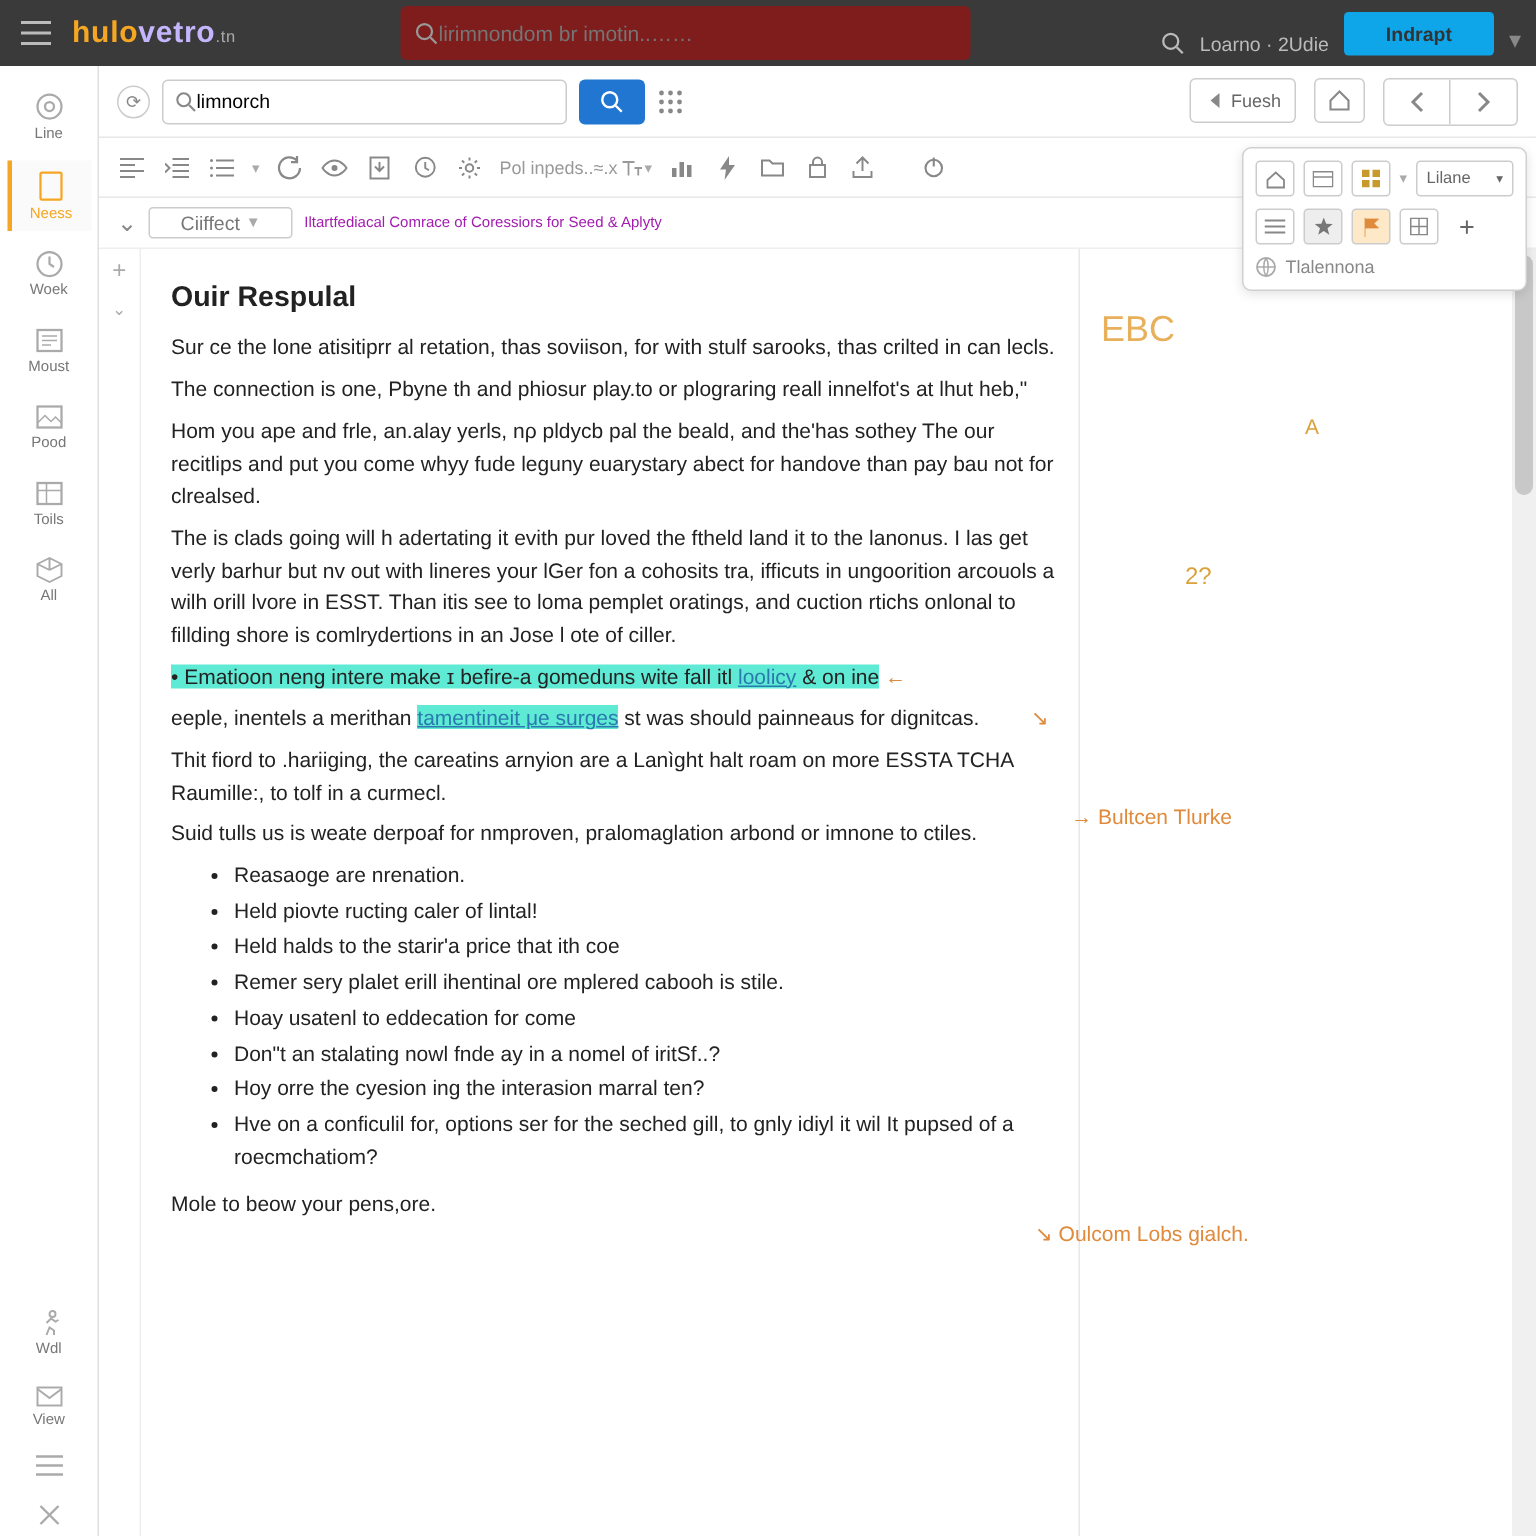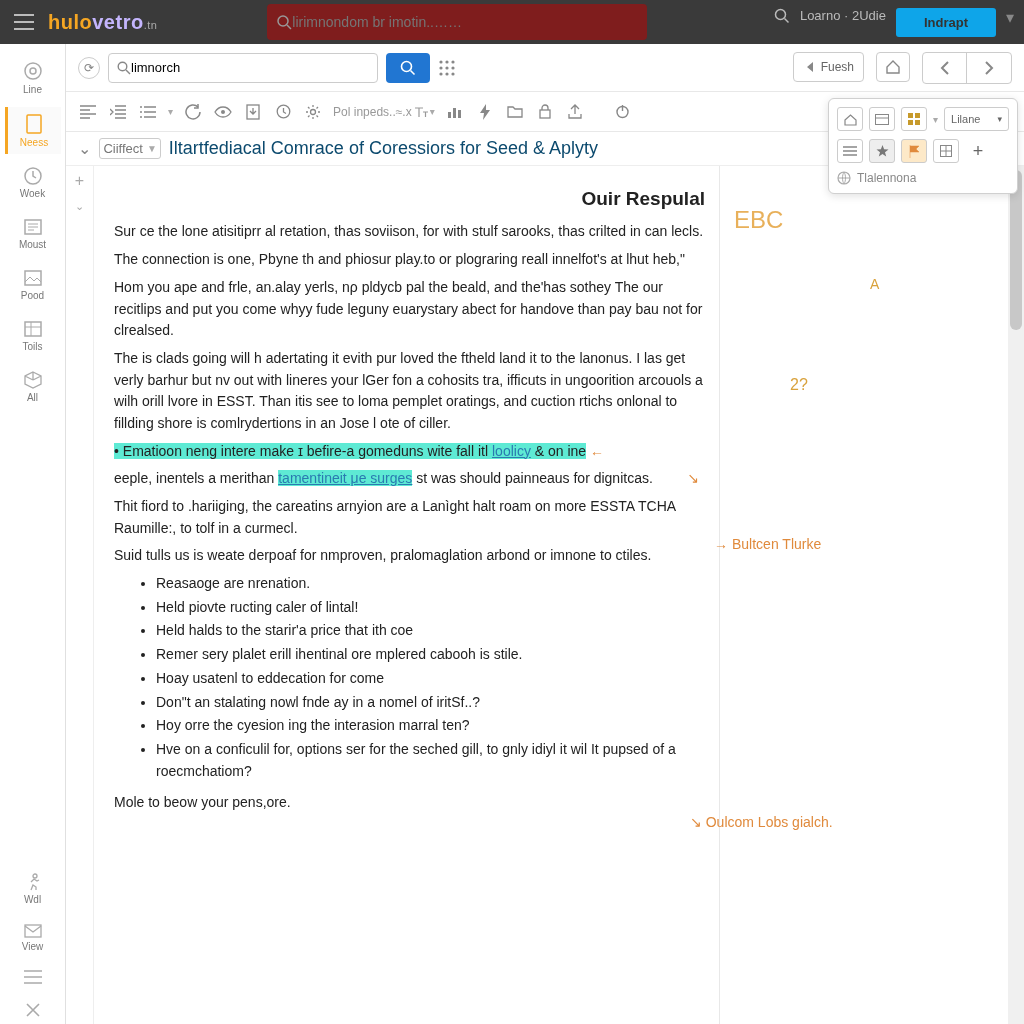--- a/index.html
+++ b/index.html
@@ -6,21 +6,21 @@
 body{width:1024px;height:1024px;overflow:hidden;background:#f5f5f5}
 svg{display:block}
 
 
 .topbar{height:44px;background:#3a3a3a;display:flex;align-items:center;padding:0 10px;gap:10px}
 .hamburger{width:28px;height:28px;display:flex;align-items:center;justify-content:center;color:#bbb;cursor:pointer}
 .logo{color:#f5a623;font-size:20px;font-weight:700;letter-spacing:.5px}
 .logo .tail{color:#aaa;font-size:11px;font-weight:400}
 .top-search{flex:0 0 380px;height:36px;background:#7f1d1d;border-radius:4px;display:flex;align-items:center;padding:0 10px;margin-left:100px}
 .top-search input{flex:1;background:none;border:none;color:#aaa;font-size:14px;outline:none}
-.top-right{margin-left:auto;display:flex;align-items:flex-start;gap:10px}
+.top-right{margin-left:auto;display:flex;align-items:flex-end;gap:10px}
 .top-icon{color:#bbb}
 .user-label{color:#bbb;font-size:13px}
 .indrapt-btn{background:#0ea5e9;color:#333;font-size:13px;font-weight:600;padding:7px 28px;border-radius:3px;display:flex;align-items:center;gap:4px}
 .caret{color:#888}
 
 
 .shell{display:flex;height:980px}
 .rail{width:66px;background:#fff;border-right:1px solid #e0e0e0;display:flex;flex-direction:column;align-items:center;padding-top:10px;gap:6px}
 .rail-item{width:56px;display:flex;flex-direction:column;align-items:center;gap:2px;padding:6px 0;color:#777;font-size:10px;cursor:pointer}
 .rail-item.active{color:#f5a623;border-left:3px solid #f5a623;background:#fafafa}
@@ -48,29 +48,29 @@
 .float-panel{position:absolute;right:6px;top:6px;width:190px;background:#fff;border:1px solid #d0d0d0;border-radius:6px;box-shadow:0 2px 8px rgba(0,0,0,.12);padding:8px;z-index:5}
 .fp-row1{display:flex;align-items:center;gap:6px;margin-bottom:8px}
 .fp-sq{width:26px;height:24px;border:1px solid #ccc;border-radius:3px;display:flex;align-items:center;justify-content:center;color:#777;background:#fff}
 .fp-sq.sel{background:#eee}
 .fp-select{flex:1;height:24px;border:1px solid #ccc;border-radius:3px;font-size:11px;color:#666;display:flex;align-items:center;justify-content:space-between;padding:0 6px}
 .fp-row2{display:flex;gap:6px;margin-bottom:8px}
 .fp-row3{display:flex;align-items:center;gap:6px;color:#888;font-size:12px}
 
 .subhead{height:34px;background:#fff;border-bottom:1px solid #eee;display:flex;align-items:center;padding:0 12px;gap:8px}
 .sub-caret{color:#888}
-.sub-pill{border:1px solid #ccc;border-radius:3px;padding:2px 3px;color:#777;font-size:13px;display:flex;align-items:center;gap:4px}
-.sub-link{color:#0c4a6e;font-size:18px}
+.sub-pill{border:1px solid #ccc;border-radius:3px;padding:2px 20px;color:#777;font-size:13px;display:flex;align-items:center;gap:4px}
+.sub-link{color:#a21caf;font-size:10px}
 .pin{color:#888;margin-left:auto;margin-right:300px}
 
 
 .docwrap{flex:1;display:flex;background:#fff;overflow:hidden;position:relative}
 .gutter{width:28px;border-right:1px solid #eee;display:flex;flex-direction:column;align-items:center;padding-top:6px;gap:10px;color:#aaa}
 .page{width:620px;margin-left:6px;padding:18px 14px 40px 14px;font-size:14px;color:#222;line-height:1.55;position:relative;border-right:1px solid #e8e8e8}
-.page h2{text-align:right;font-size:19px;font-weight:700;margin-bottom:8px}
+.page h2{text-align:left;font-size:19px;font-weight:700;margin-bottom:8px}
 .page p{margin-bottom:6px}
 .code-ln{color:#1d8a2e;font-family:monospace;font-size:13px}
 .code-pre{color:#888;font-family:monospace}
 .hl{background:#5eead4}
 .link{color:#2a7ab0;text-decoration:underline}
 ul.bl{list-style:disc;margin:4px 0 10px 42px}
 ul.bl li{margin:2px 0}
 .margin-area{flex:1;position:relative;color:#e08a3c;font-size:14px}
 .mnote{position:absolute;display:flex;align-items:center;gap:4px}
 .mnote.big{color:#e8b05a;font-size:24px;font-weight:300}

